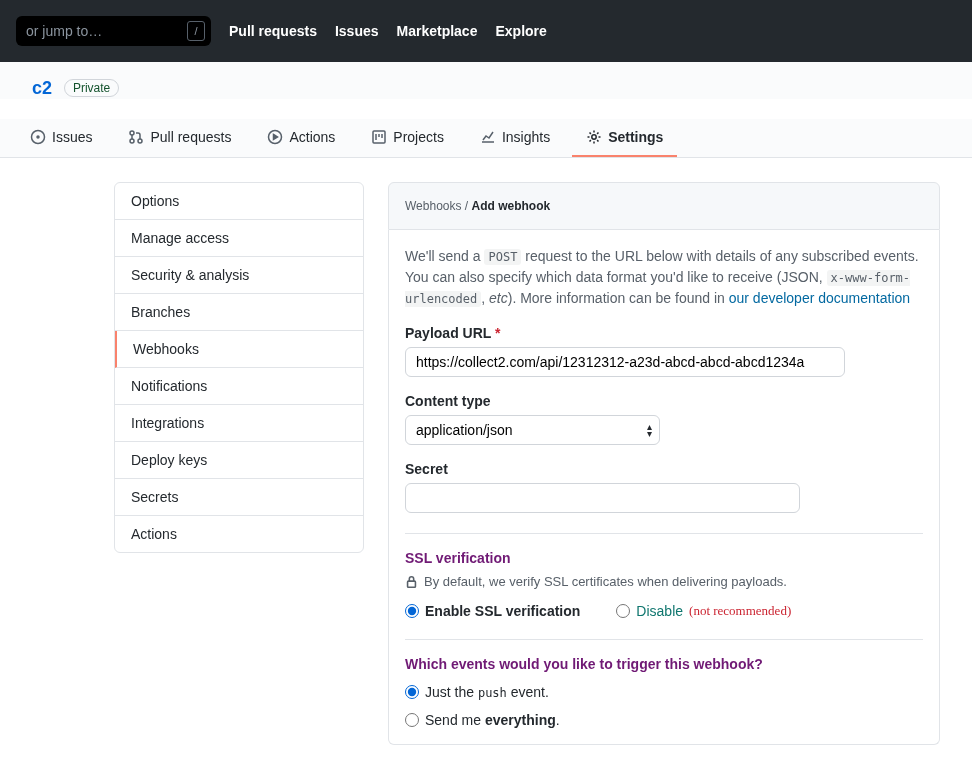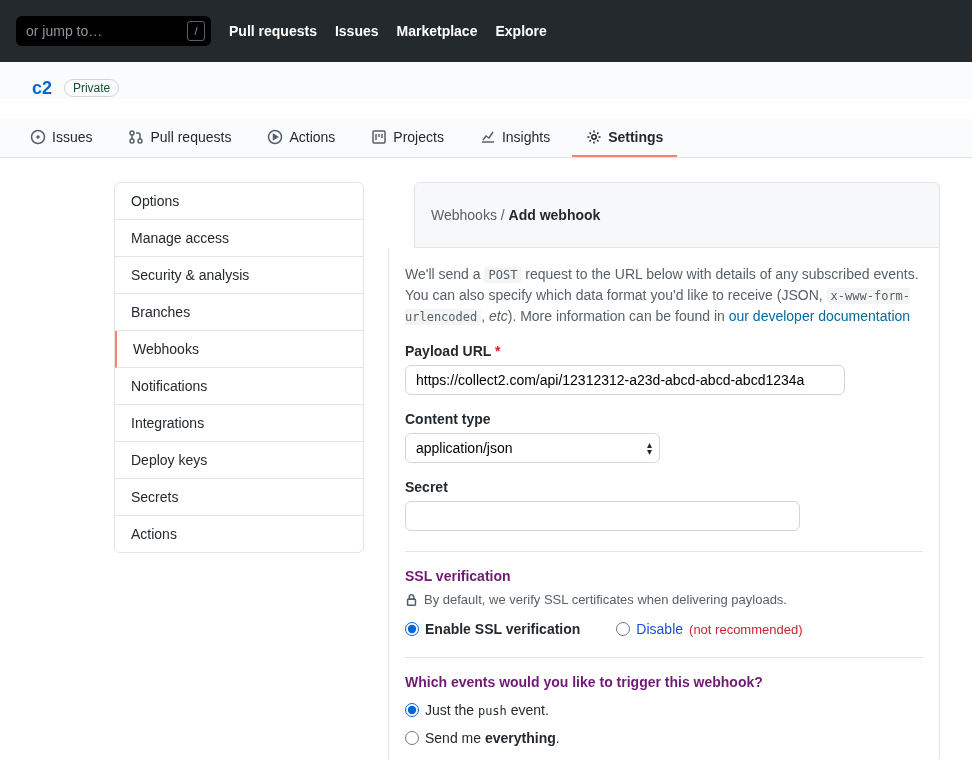--- a/index.html
+++ b/index.html
@@ -16,21 +16,21 @@
 .tab { display: flex; align-items: center; gap: 6px; padding: 10px 14px; font-size: 14px; color: #24292e; cursor: pointer; border-bottom: 2px solid transparent; }
 .tab.active { font-weight: 600; border-bottom-color: #f9826c; }
 .tab svg { width: 16px; height: 16px; fill: none; stroke: #57606a; stroke-width: 1.5; }
 .tab.active svg { stroke: #24292e; }
 .content { display: flex; padding: 24px 32px; gap: 24px; margin-left: 82px; }
 .sidebar { width: 250px; border: 1px solid #e1e4e8; border-radius: 6px; overflow: hidden; height: fit-content; }
 .sidebar-item { padding: 10px 16px; border-bottom: 1px solid #e1e4e8; cursor: pointer; font-size: 14px; color: #24292e; }
 .sidebar-item:last-child { border-bottom: none; }
 .sidebar-item.active { border-left: 2px solid #f9826c; font-weight: 400; }
 .main { flex: 1; }
-.panel-head { background: #f6f8fa; border: 1px solid #e1e4e8; border-radius: 6px 6px 0 0; padding: 24px 16px; font-size: 14px; margin-left: 26px; }
+.panel-head { background: #f6f8fa; border: 1px solid #e1e4e8; border-radius: 6px 6px 0 0; padding: 16px 16px; font-size: 12px; }
 .panel-head .crumb { color: #586069; }
 .panel-head strong { color: #24292e; font-weight: 600; }
 .panel-body { border: 1px solid #e1e4e8; border-top: none; padding: 16px; border-radius: 0 0 6px 6px; }
 .desc { color: #586069; font-size: 14px; line-height: 1.5; margin-bottom: 16px; }
 .desc code { font-family: SFMono-Regular, Consolas, monospace; font-size: 12px; background: rgba(27,31,35,0.05); padding: 1px 4px; border-radius: 3px; }
 .desc a { color: #0369a1; text-decoration: none; }
 .field { margin-bottom: 16px; }
 .field-label { font-weight: 600; font-size: 14px; color: #24292e; display: block; margin-bottom: 6px; }
 .req { color: #cb2431; }
 .text-input, .select { width: 100%; max-width: 440px; padding: 6px 10px; border: 1px solid #d1d5da; border-radius: 6px; font-size: 14px; font-family: inherit; background: #fff; }
@@ -38,22 +38,22 @@
 .select { width: 100%; appearance: none; padding-right: 28px; }
 .select-caret { position: absolute; right: 8px; top: 50%; transform: translateY(-50%); pointer-events: none; font-size: 10px; color: #24292e; line-height: 0.7; }
 .secret-input { max-width: 395px; }
 hr { border: none; border-top: 1px solid #e1e4e8; margin: 20px 0 16px; }
 .subhead { font-weight: 600; font-size: 14px; margin-bottom: 8px; color: #701a75; }
 .lock-row { display: flex; align-items: center; gap: 6px; color: #586069; font-size: 13px; margin-bottom: 14px; }
 .lock-row svg { width: 13px; height: 14px; stroke: #586069; fill: none; stroke-width: 1.8; }
 .radio-row { display: flex; gap: 36px; align-items: center; }
 .radio-opt { display: flex; align-items: center; gap: 6px; font-size: 14px; cursor: pointer; }
 .radio-opt input { width: 14px; height: 14px; accent-color: #0366d6; }
-.radio-opt .danger { color: #1d4ed8; }
-.radio-opt .muted { color: #cb2431; font-size: 13px; }
+.radio-opt .danger { color: #0f766e; }
+.radio-opt .muted { color: #cb2431; font-size: 13px; font-family: Liberation Serif, serif; }
 .event-opts { display: flex; flex-direction: column; gap: 12px; margin-top: 12px; }
 .event-opts code { font-family: SFMono-Regular, Consolas, monospace; font-size: 12px; }
 </style>
 </head>
 <body>
 
 <div class="header">
   <div class="search-box">
     <span>or jump to…</span>
     <span class="slash">/</span>

